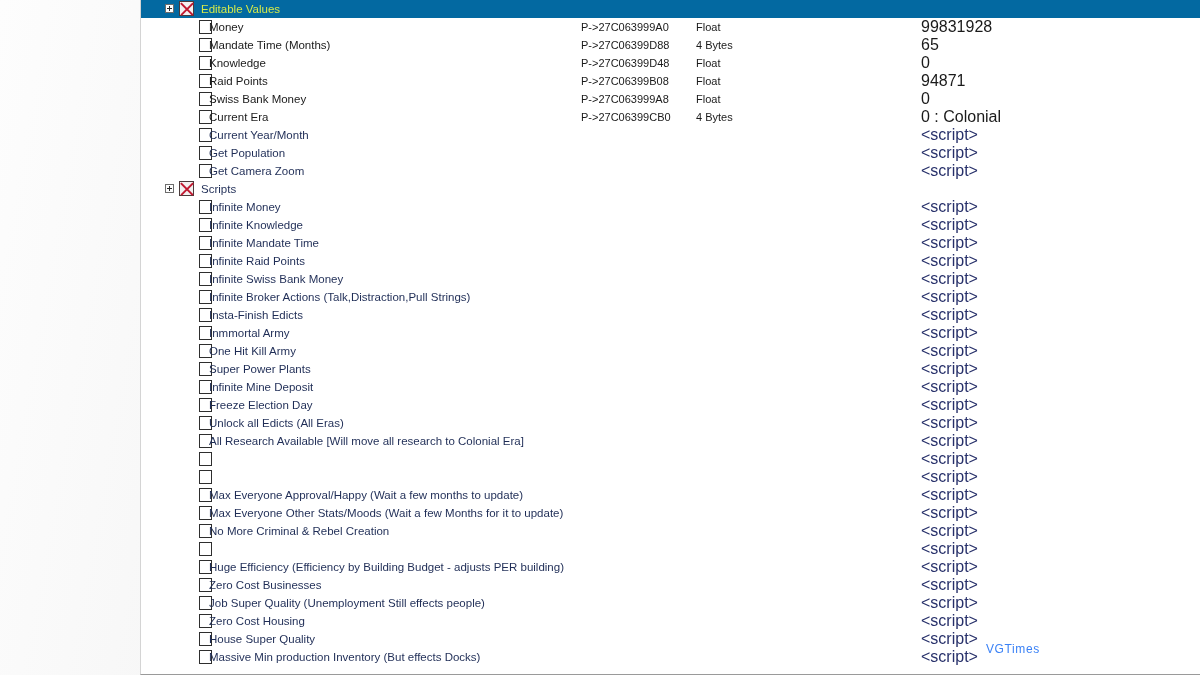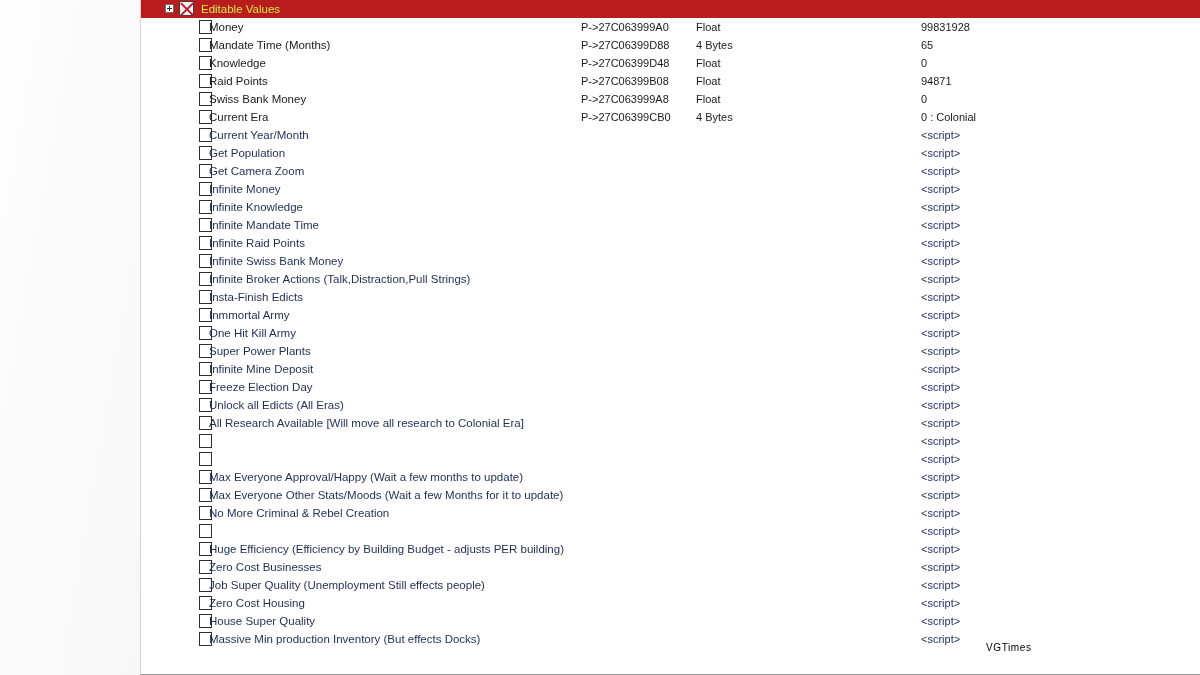--- a/index.html
+++ b/index.html
@@ -36,21 +36,21 @@
     height: 18px;
     line-height: 18px;
     white-space: nowrap;
     font-size: 11.5px;
     color: #1a1a1a;
   }
   .row.group {
     color: #1f2d56;
   }
   .row.selected {
-    background: #b91c1c;
+    background: #0369a1;
   }
   .row.selected .cell-desc {
     color: #d4e94a;
   }
 
   
   .expander {
     position: absolute;
     top: 4px;
     width: 9px;
@@ -105,34 +105,34 @@
     background: #c01830;
     transform-origin: center;
   }
   .cbox-x::before { transform: translate(-50%,-50%) rotate(45deg); }
   .cbox-x::after  { transform: translate(-50%,-50%) rotate(-45deg); }
 
   
   .cell-desc    { position: absolute; left: 68px; }
   .cell-address { position: absolute; left: 440px; font-size: 11px; }
   .cell-type    { position: absolute; left: 555px; font-size: 11px; }
-  .cell-value   { position: absolute; left: 780px; font-size: 11px; }
+  .cell-value   { position: absolute; left: 780px; font-size: 16px; }
   .script-val   { color: #27306a; }
 
   
   .lvl-group .cell-desc { left: 60px; }
 
   
   #watermark {
     position: absolute;
     left: 845px;
     top: 642px;
-    font-size: 10px;
+    font-size: 12px;
     letter-spacing: 0.6px;
-    color: #000000;
+    color: #3b82f6;
     font-family: "Liberation Sans", sans-serif;
     user-select: none;
   }
   
   #chrome-stub {
     position: absolute;
     left: 12px;
     top: -6px;
     width: 18px;
     height: 10px;
@@ -202,20 +202,25 @@
       <div class="row group">
         <span class="cbox" style="left: 58px;"></span>
         <span class="cell-desc">Get Population</span>
         <span class="cell-value script-val">&lt;script&gt;</span>
       </div>
       <div class="row group">
         <span class="cbox" style="left: 58px;"></span>
         <span class="cell-desc">Get Camera Zoom</span>
         <span class="cell-value script-val">&lt;script&gt;</span>
       </div>
+      <div class="row group lvl-group">
+        <span class="expander" style="left: 24px;"></span>
+        <span class="cbox-x" style="left: 38px;"></span>
+        <span class="cell-desc">Scripts</span>
+      </div>
       <div class="row group">
         <span class="cbox" style="left: 58px;"></span>
         <span class="cell-desc">Infinite Money</span>
         <span class="cell-value script-val">&lt;script&gt;</span>
       </div>
       <div class="row group">
         <span class="cbox" style="left: 58px;"></span>
         <span class="cell-desc">Infinite Knowledge</span>
         <span class="cell-value script-val">&lt;script&gt;</span>
       </div>

